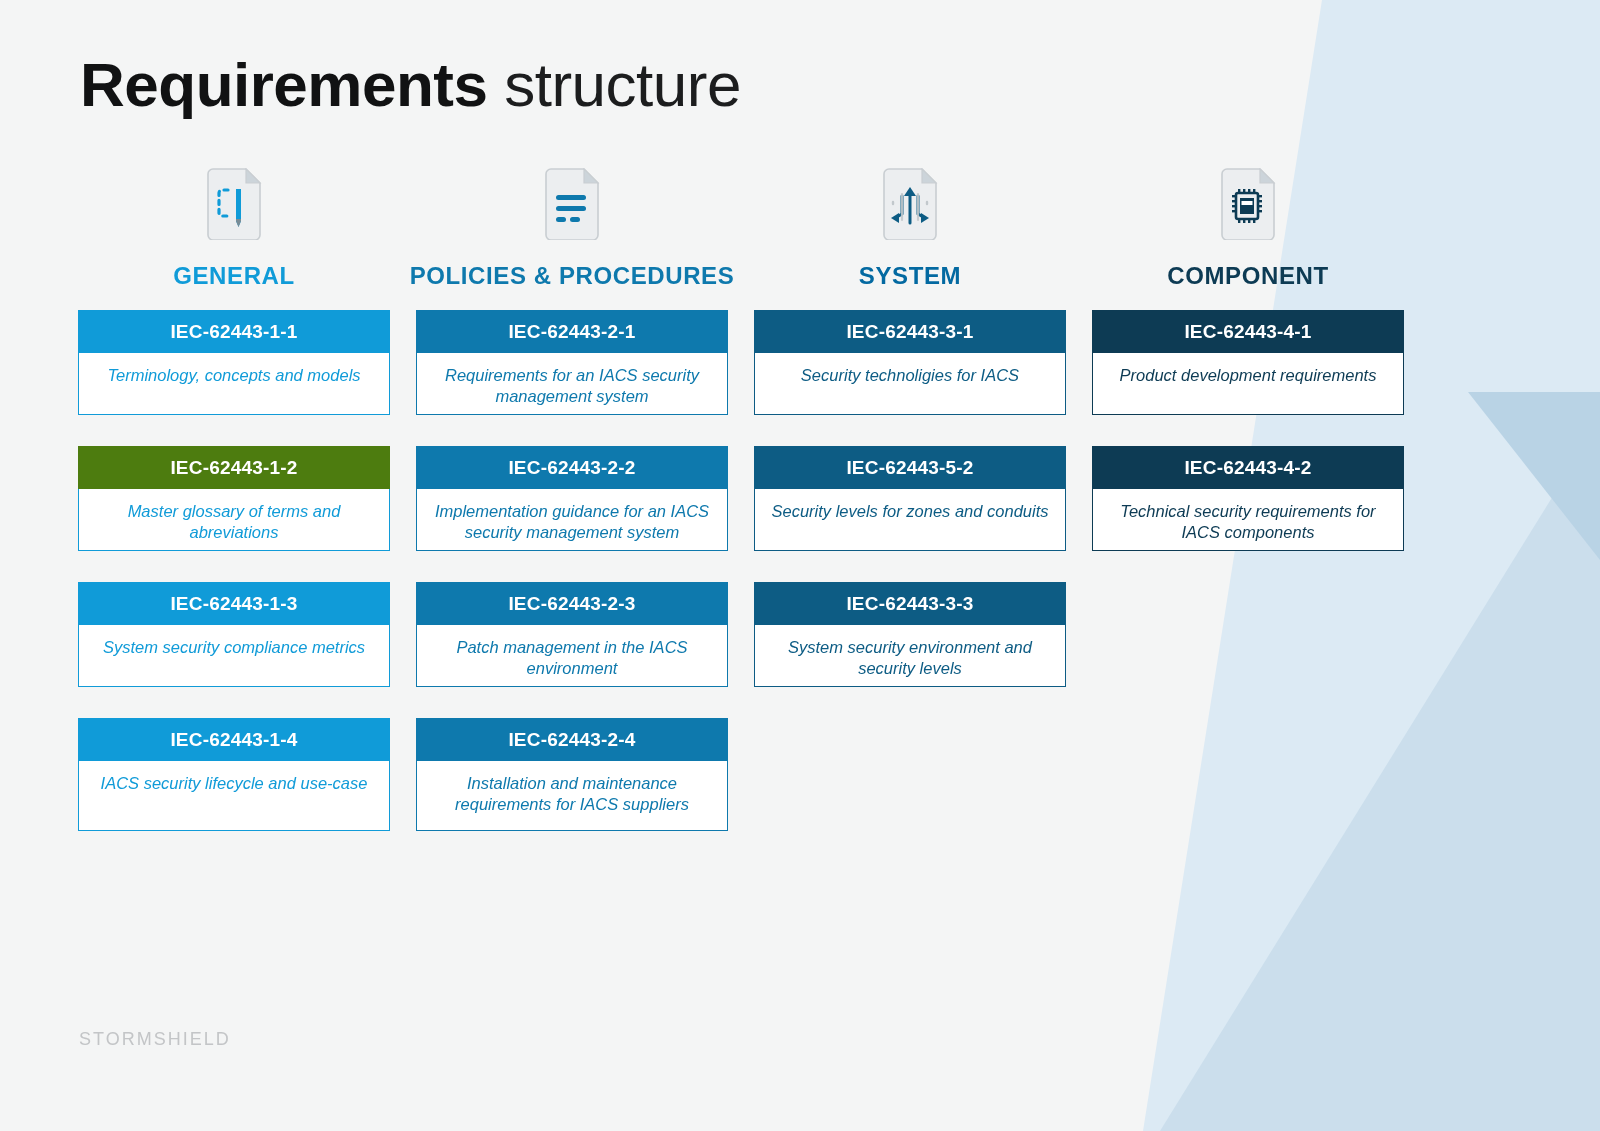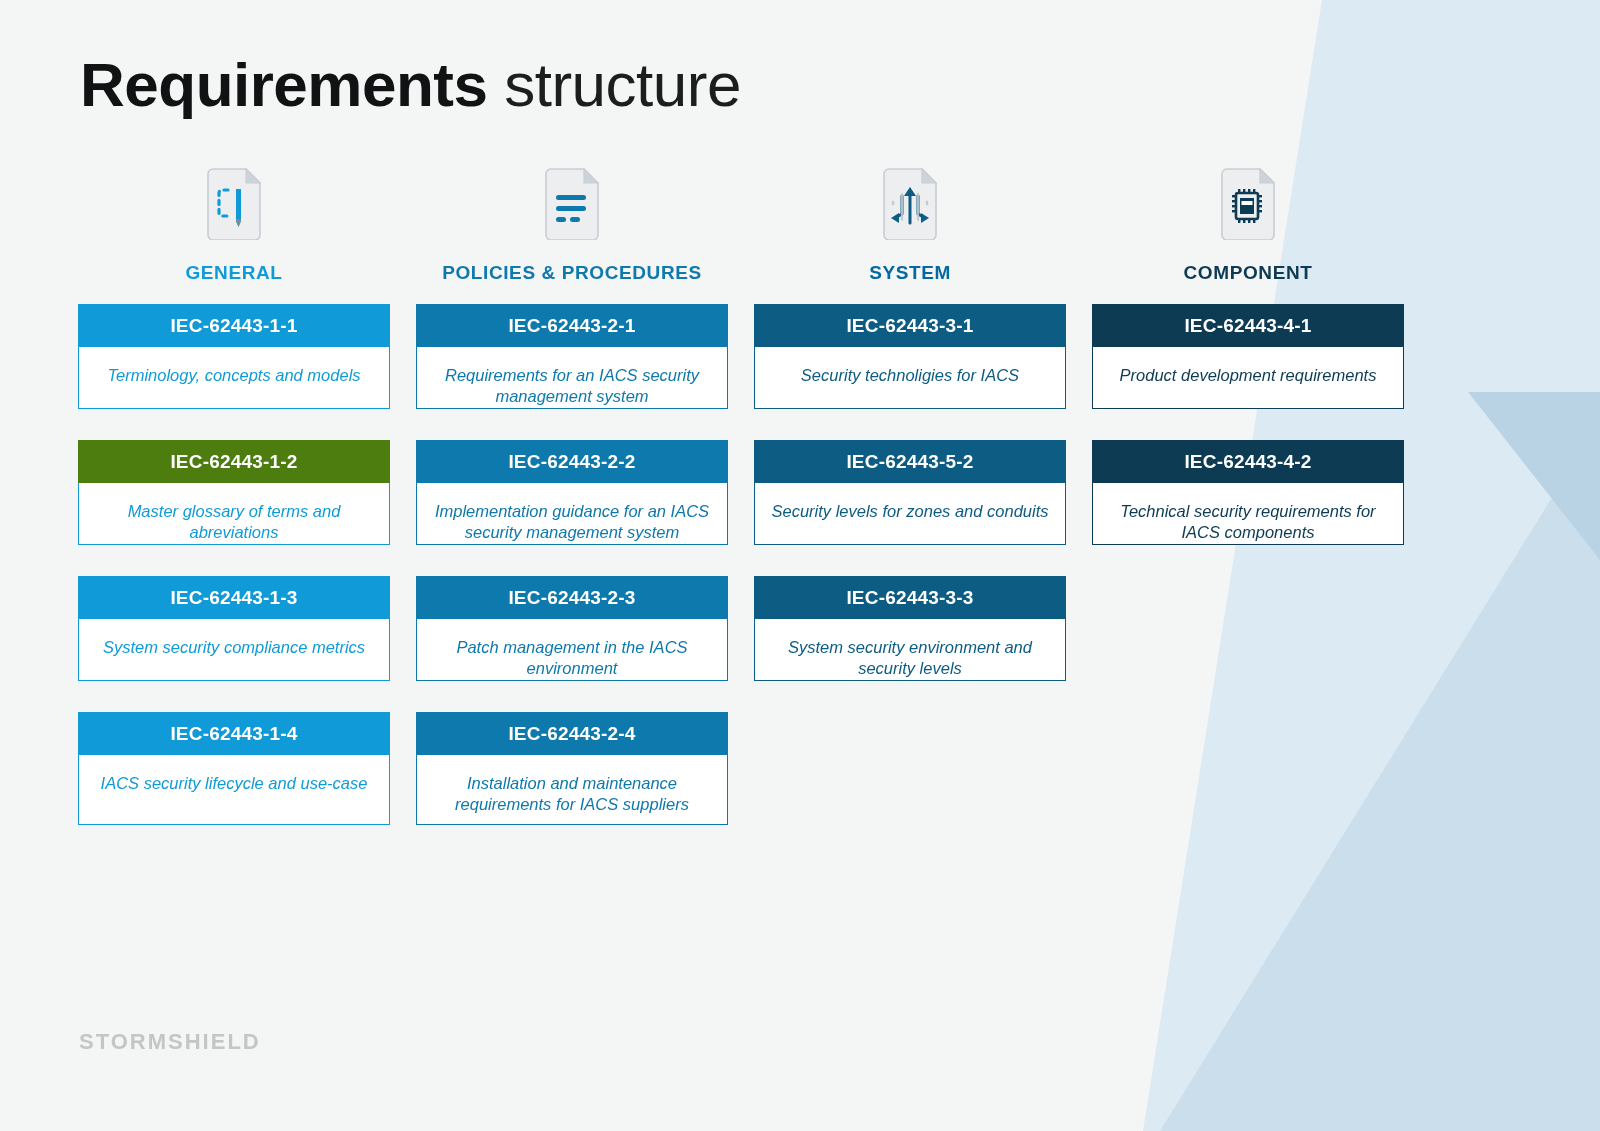--- a/index.html
+++ b/index.html
@@ -76,21 +76,21 @@
     align-items: center;
   }
   .doc-icon {
     width: 60px;
     height: 72px;
     display: block;
   }
   .col-title {
     margin-top: 22px;
     margin-bottom: 20px;
-    font-size: 19px;
+    font-size: 24px;
     font-weight: 700;
     letter-spacing: 0.6px;
     text-align: center;
     white-space: nowrap;
   }
 
   
   .card {
     margin-bottom: 31px;
     background: #ffffff;
@@ -102,21 +102,21 @@
     align-items: center;
     justify-content: center;
     color: #ffffff;
     font-size: 19px;
     font-weight: 700;
     letter-spacing: 0.2px;
   }
   .card-body {
     min-height: 60px;
     box-sizing: border-box;
-    padding: 18px 14px 16px 14px;
+    padding: 12px 14px 16px 14px;
     border-left: 1.5px solid;
     border-right: 1.5px solid;
     border-bottom: 1.5px solid;
     display: flex;
     justify-content: center;
     background: #ffffff;
   }
   .card-body span {
     font-size: 16.5px;
     font-style: italic;
@@ -126,22 +126,22 @@
 
   
   .card.h-1 .card-body { height: 62px; }
   .card.h-2 .card-body { height: 62px; }
 
   
   #logo {
     position: absolute;
     left: 79px;
     top: 1029px;
-    font-size: 22px;
-    font-weight: 700;
+    font-size: 18px;
+    font-weight: 400;
     letter-spacing: 2.0px;
     color: #c3c5c7;
     white-space: nowrap;
   }
 </style>
 </head>
 <body>
 
 <svg id="bg-deco" viewBox="0 0 1600 1131" xmlns="http://www.w3.org/2000/svg">
   <rect x="0" y="0" width="1600" height="1131" fill="#f4f5f5"></rect>

